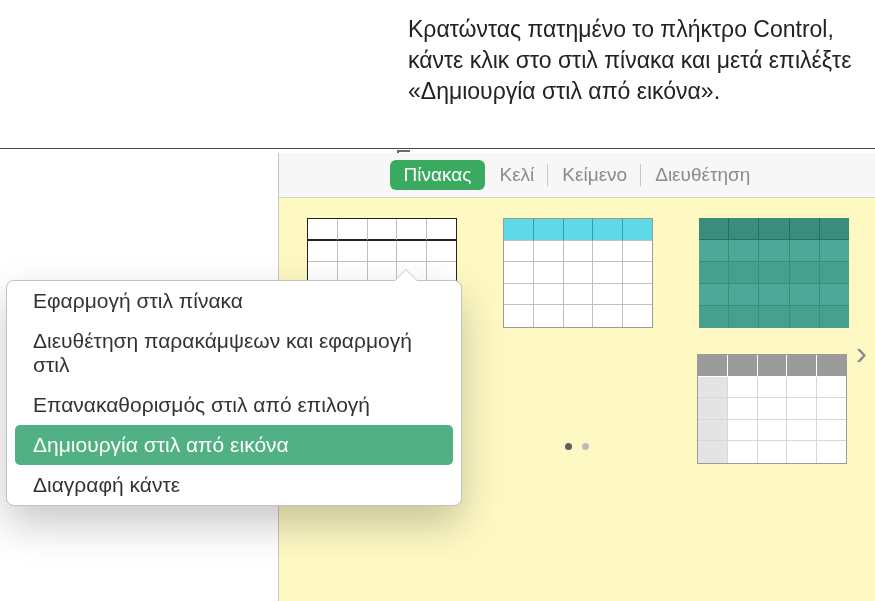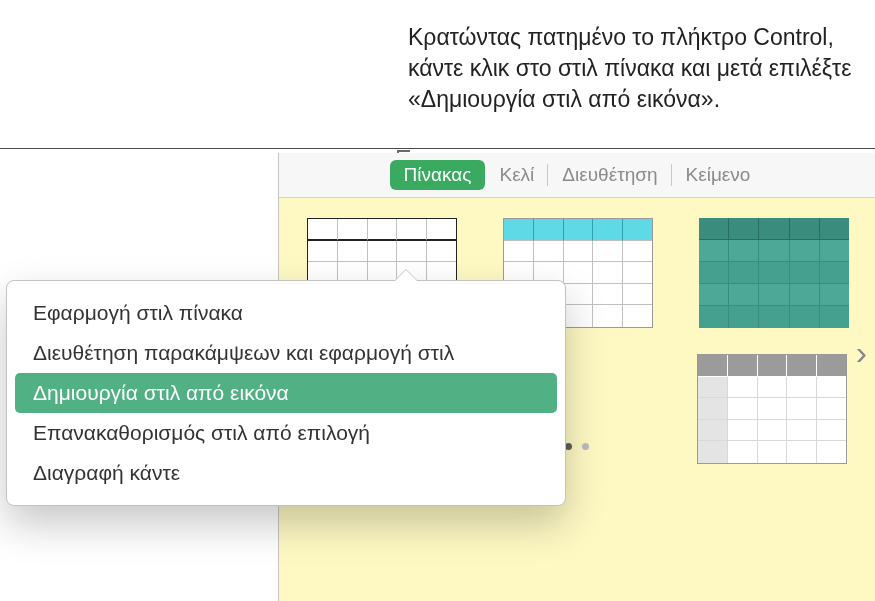--- a/index.html
+++ b/index.html
@@ -15,21 +15,20 @@
     
     .callout {
       position: absolute;
       top: 14px;
       left: 408px;
       font-size: 23px;
       line-height: 1.35;
       color: #222;
       width: 450px;
       text-align: left;
-      margin-top: 8px;
     }
     .callout-line {
       position: absolute;
       background: #6a6a6a;
     }
     .callout-line.vert {
       width: 1.5px;
       height: 56px;
       top: 150px;
       left: 397px;
@@ -173,26 +172,26 @@
       width: 7px; height: 7px; border-radius: 50%;
       background: #bcbcbc;
     }
     .dot.active { background: #5f5f5f; }
 
     
     .popover {
       position: absolute;
       top: 280px;
       left: 6px;
-      width: 560px;
+      width: 456px;
       background: #fff;
       border: 1px solid #c2c2c2;
       border-radius: 8px;
       box-shadow: 0 18px 40px rgba(0,0,0,0.22);
-      padding: 12px 8px;
+      padding: 0 8px;
       z-index: 50;
     }
     .popover::before {
       content:'';
       position:absolute;
       top:-11px;
       left:387px;
       width:0;height:0;
       border-left:12px solid transparent;
       border-right:12px solid transparent;
@@ -218,22 +217,22 @@
 <div class="callout-line vert"></div>
 
 <div class="panel-wrap">
   <div class="left-surface"></div>
 
   <div class="inspector">
 
     <div class="tabs">
       <div class="tab active">Πίνακας</div>
       <div class="tab">Κελί</div>
+      <div class="tab">Κείμενο</div>
       <div class="tab">Διευθέτηση</div>
-      <div class="tab">Κείμενο</div>
     </div>
 
     <div class="gallery">
 
       <div class="row">
         <div class="thumb thumb-plain" title="plain-table-style">
           <div class="trow">
               <div class="tcell"></div>
               <div class="tcell"></div>
               <div class="tcell"></div>
@@ -393,16 +392,16 @@
         <div class="dot active"></div>
         <div class="dot"></div>
       </div>
     </div>
   </div>
 </div>
 
 <div class="popover">
   <div class="menu-item">Εφαρμογή στιλ πίνακα</div>
   <div class="menu-item">Διευθέτηση παρακάμψεων και εφαρμογή στιλ</div>
+  <div class="menu-item">Επανακαθορισμός στιλ από επιλογή</div>
   <div class="menu-item selected">Δημιουργία στιλ από εικόνα</div>
-  <div class="menu-item">Επανακαθορισμός στιλ από επιλογή</div>
   <div class="menu-item">Διαγραφή κάντε</div>
 </div>
 
 </body></html>

